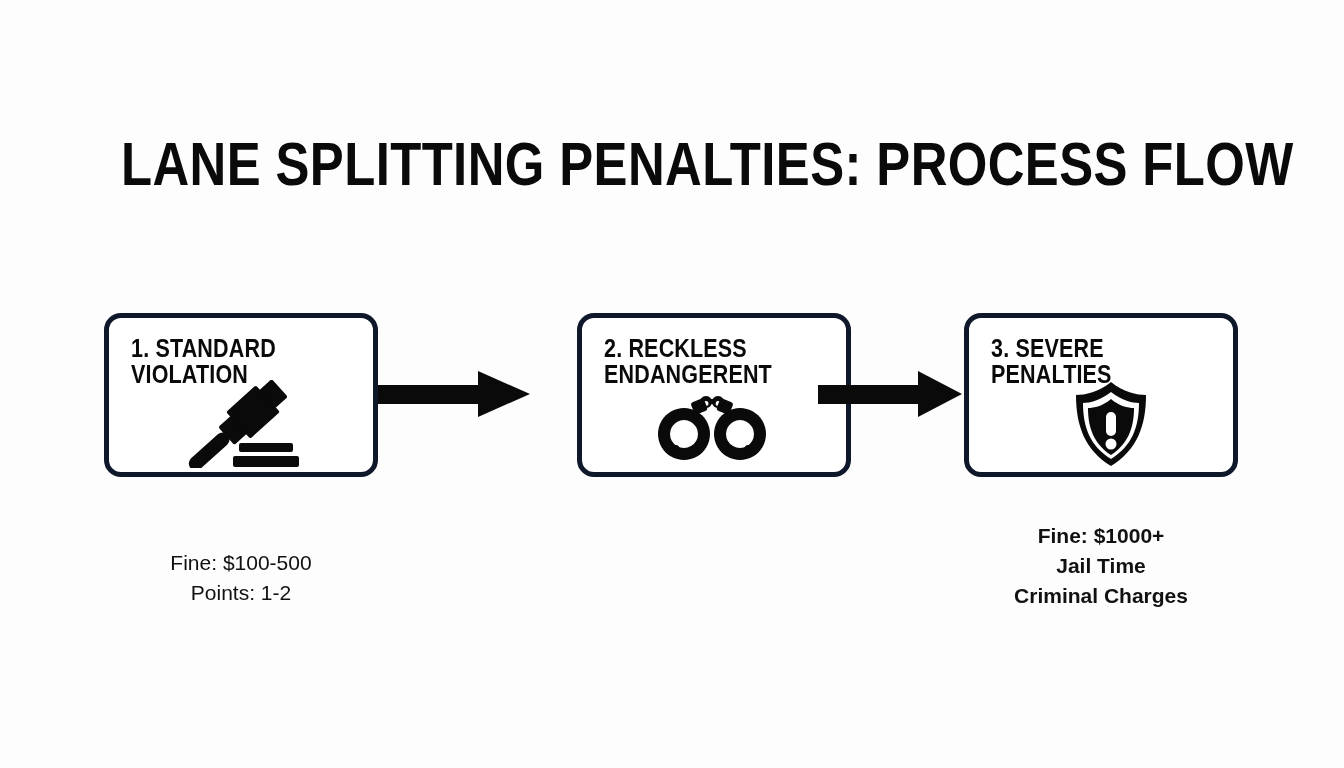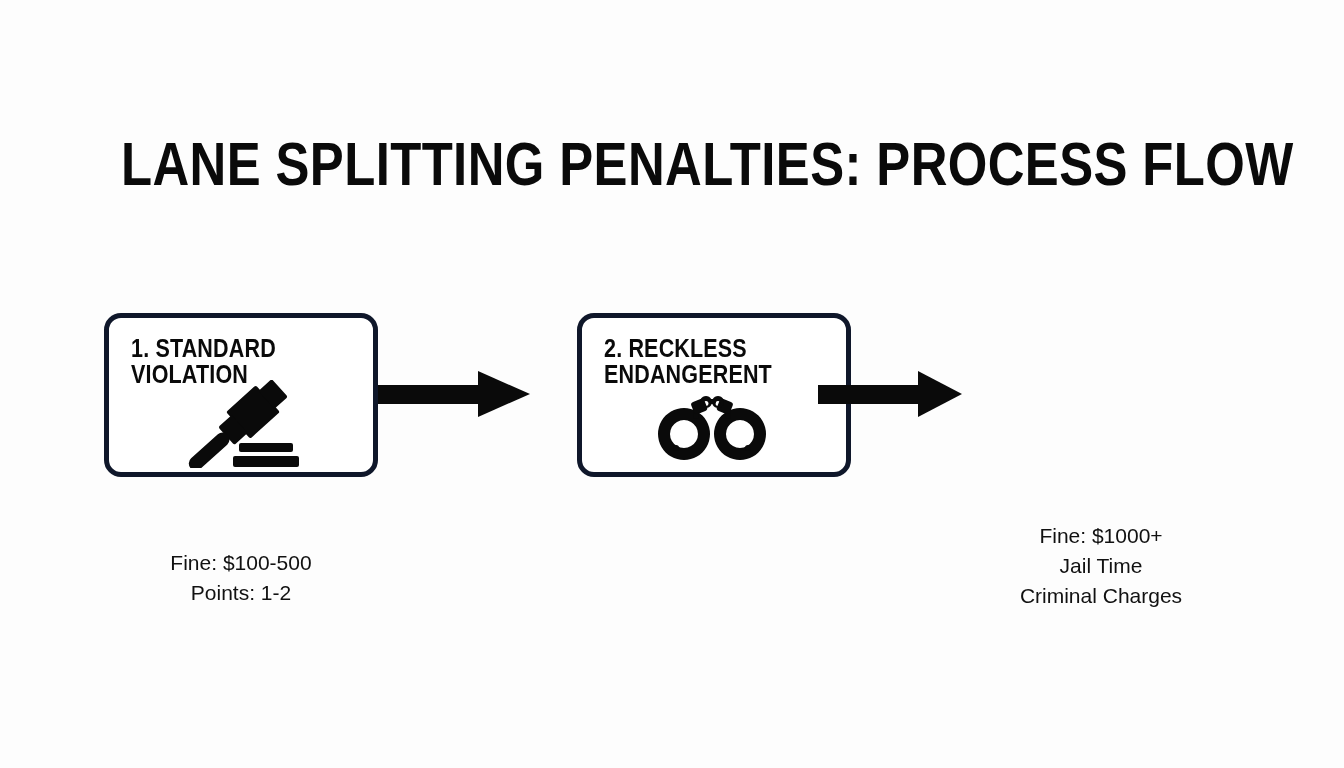--- a/index.html
+++ b/index.html
@@ -100,21 +100,21 @@
     text-align: center;
     font-family: "Liberation Sans", sans-serif;
     font-weight: 400;
     font-size: 21px;
     line-height: 30px;
     color: #111111;
     white-space: pre-line;
   }
   #cap1 { left: 104px; top: 548px; width: 274px; }
   #cap2 { left: 532px; top: 509px; width: 274px; }
-  #cap3 { left: 964px; top: 521px; width: 274px; }
+  #cap3 { left: 964px; top: 521px; width: 274px; font-weight: bold; }
 </style>
 </head>
 <body>
 
 <div id="stage">
 
   <div class="title">LANE SPLITTING PENALTIES: PROCESS FLOW</div>
 
   <div class="step-box" id="box1">
     <div class="step-label">1. STANDARD
@@ -171,20 +171,37 @@
     </div>
   </div>
 
   <div class="arrow" id="arrow2">
     <svg width="158" height="48" viewBox="0 0 158 48" fill="#0a0a0a">
       <rect x="12" y="15" width="110" height="19"></rect>
       <polygon points="112,1 156,24 112,47"></polygon>
     </svg>
   </div>
 
+  <div class="step-box" id="box3">
+    <div class="step-label">3. SEVERE
+PENALTIES</div>
+    <div class="step-icon">
+      <svg width="80" height="88" viewBox="0 0 80 88" fill="#0a0a0a">
+
+        <path d="M40 2 C28 12 14 15 5 15 C5 46 14 70 40 86 C66 70 75 46 75 15 C66 15 52 12 40 2 Z"></path>
+
+        <path d="M40 12 C30 20 19 23 12 23 C12 47 19 66 40 79 C61 66 68 47 68 23 C61 23 50 20 40 12 Z" fill="#ffffff"></path>
+
+        <path d="M40 19 C32 26 23 28 17 28 C17 48 23 64 40 75 C57 64 63 48 63 28 C57 28 48 26 40 19 Z"></path>
+
+        <rect x="35" y="32" width="10" height="24" rx="5" fill="#ffffff"></rect>
+        <circle cx="40" cy="64" r="5.5" fill="#ffffff"></circle>
+      </svg>
+    </div>
+  </div>
 
   <div class="caption" id="cap1">Fine: $100-500
 Points: 1-2</div>
   <div class="caption" id="cap3">Fine: $1000+
 Jail Time
 Criminal Charges</div>
 
 </div>
 
 </body></html>

